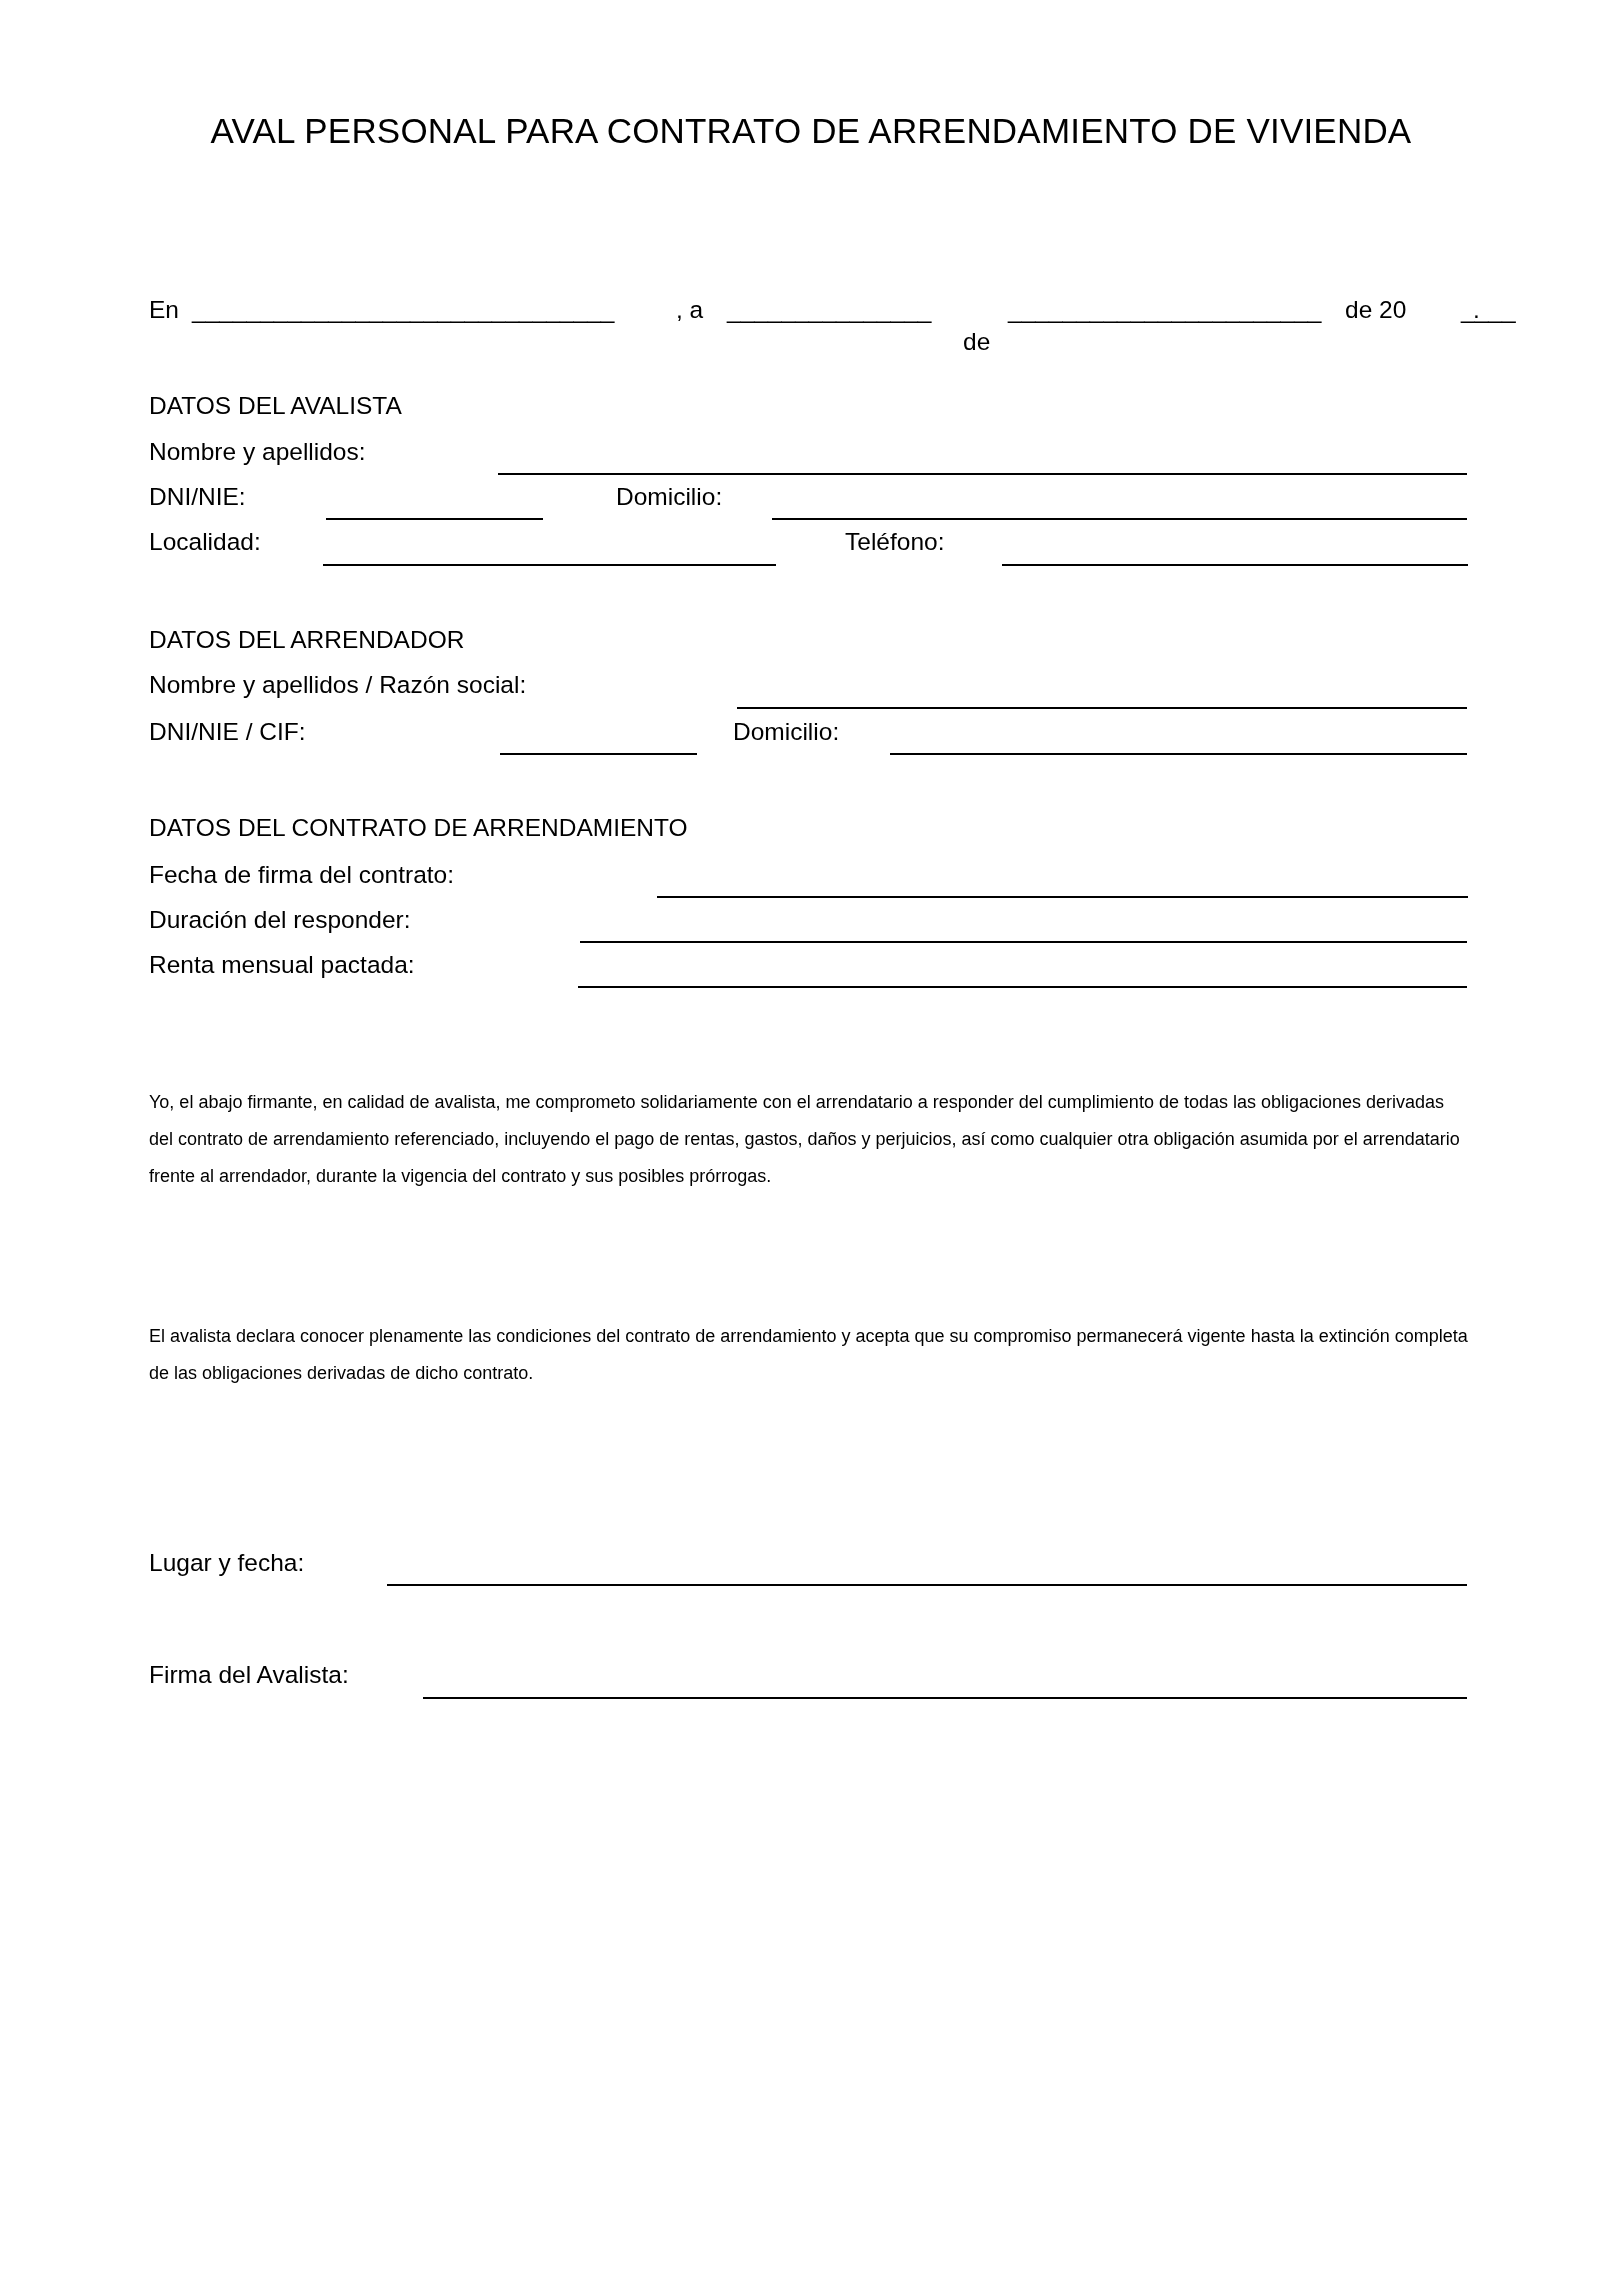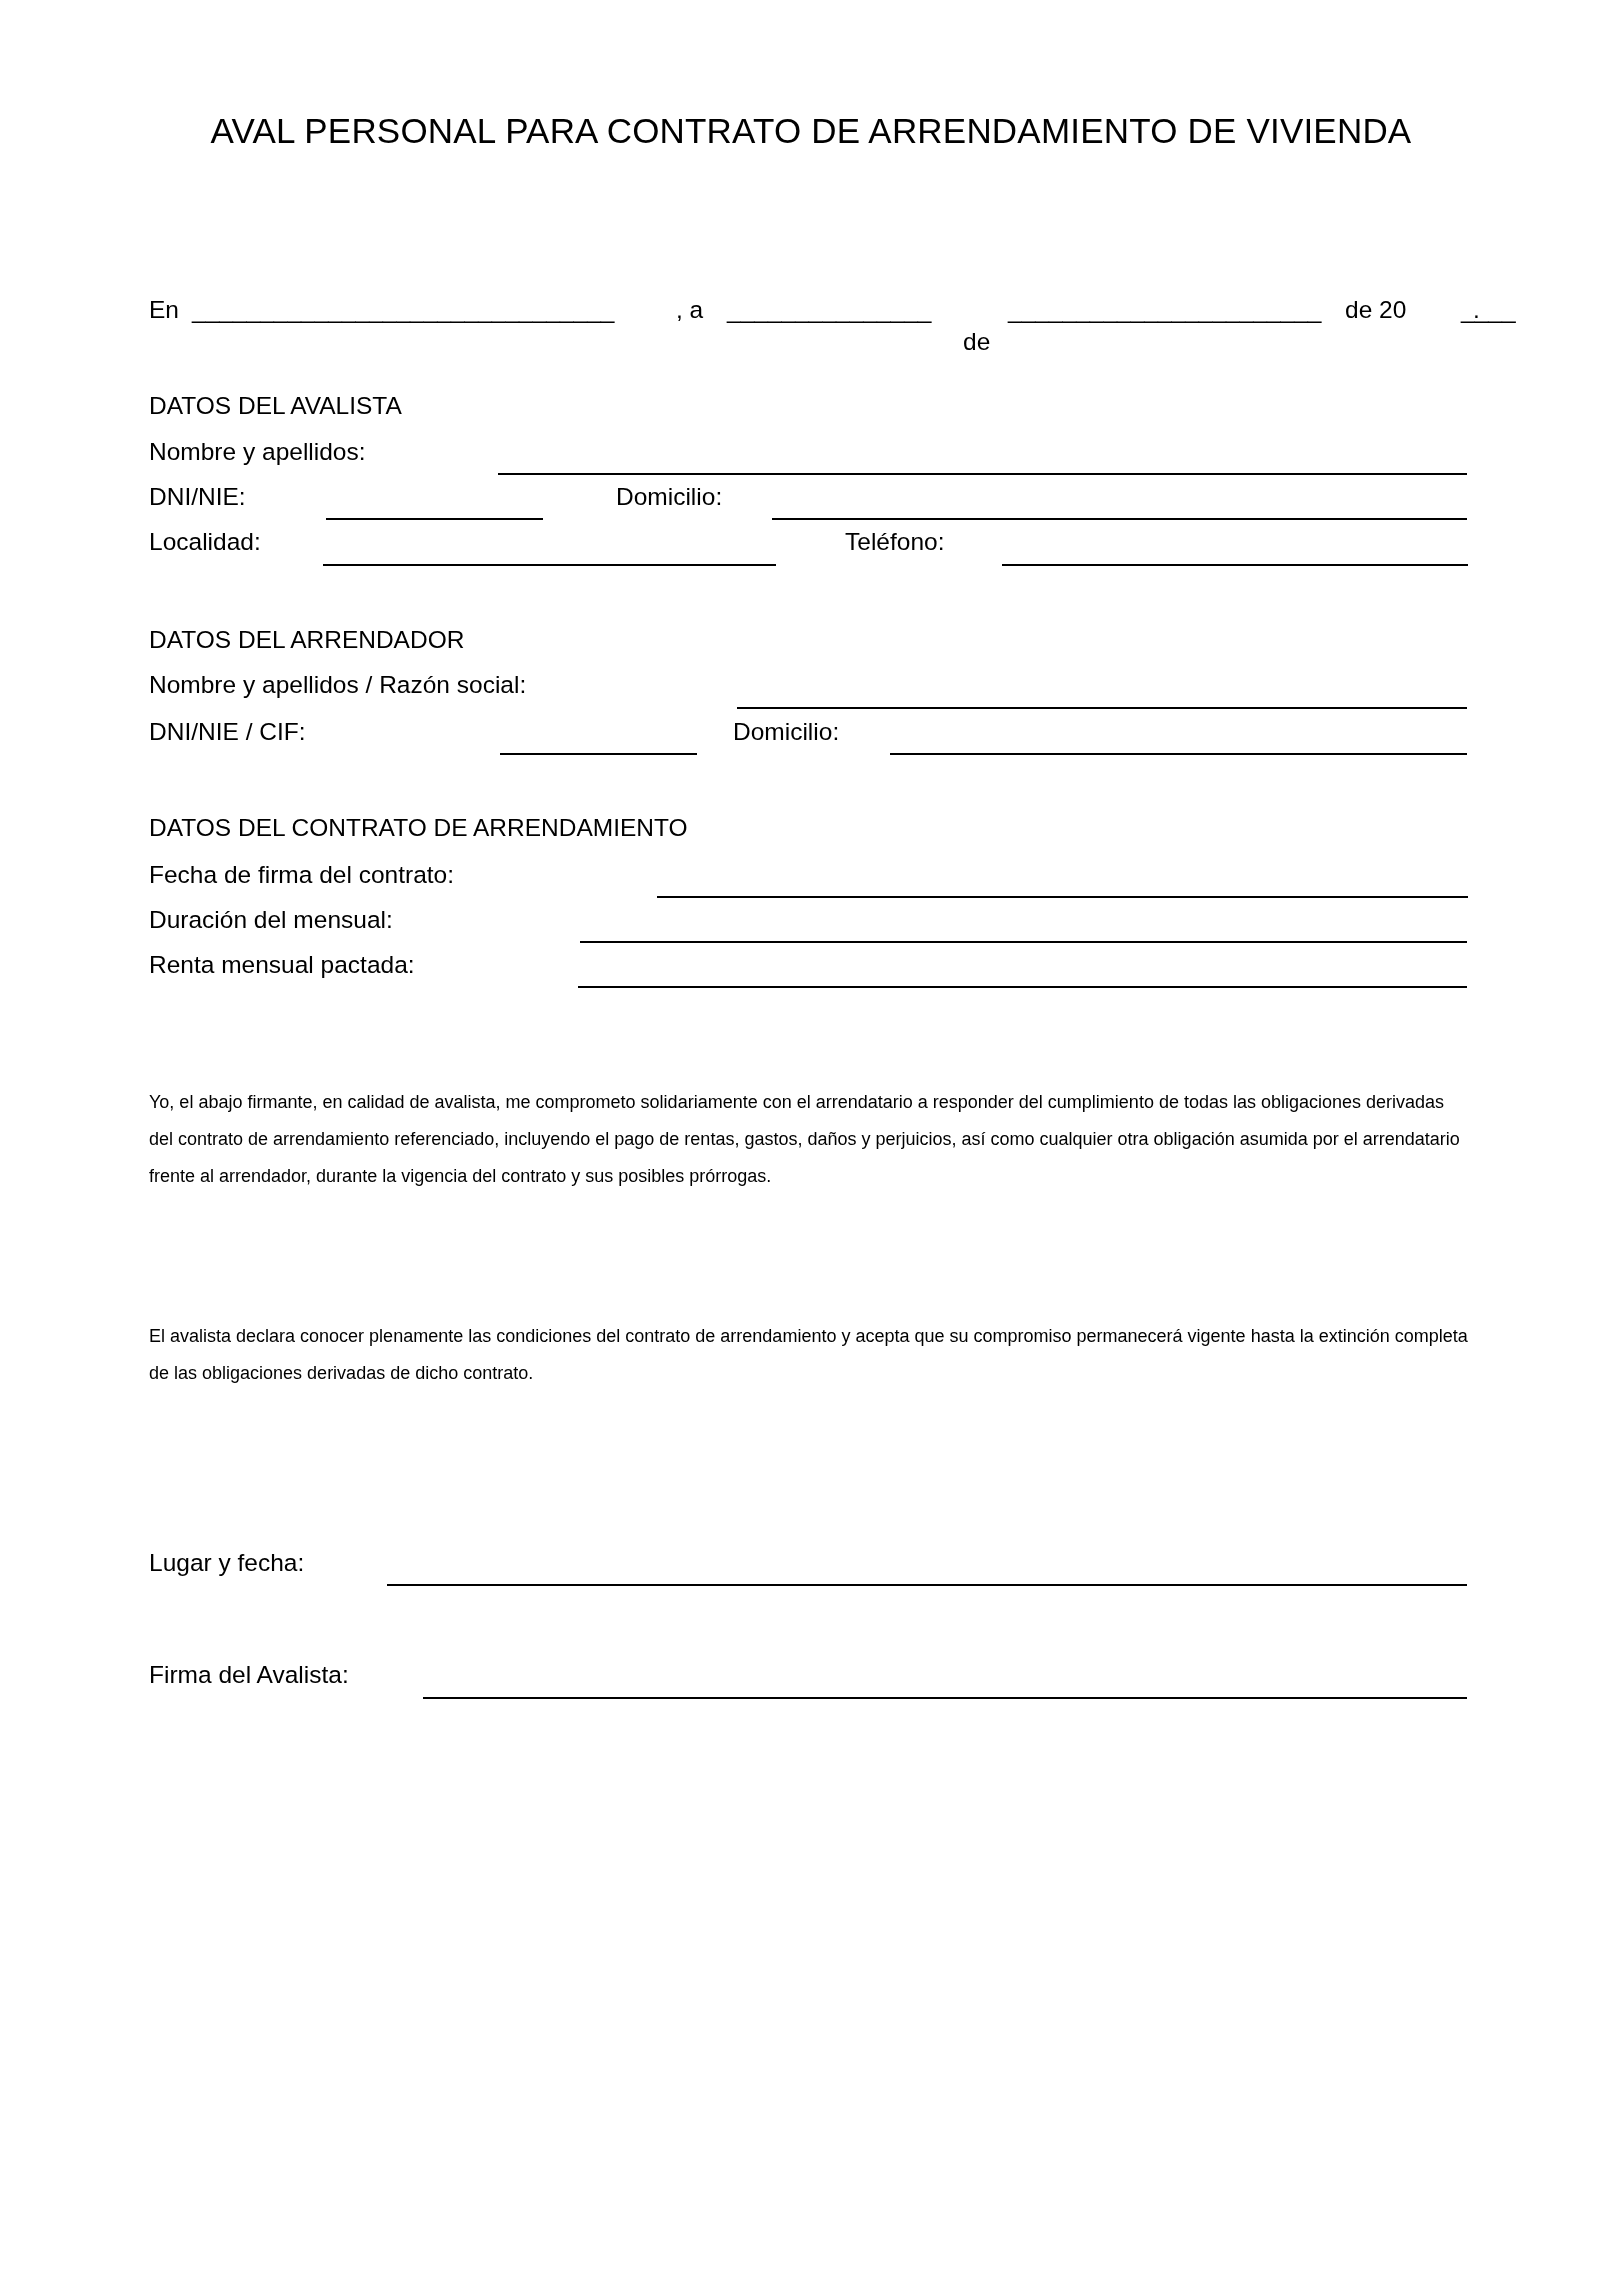--- a/index.html
+++ b/index.html
@@ -115,21 +115,21 @@
   <div class="rule" style="left:500px; top:753px; width:197px;"></div>
 
   <div class="t" style="left:733px; top:716px;">Domicilio:</div>
   <div class="rule" style="left:890px; top:753px; width:577px;"></div>
 
   <div class="section-head" style="left:149px; top:812px;">DATOS DEL CONTRATO DE ARRENDAMIENTO</div>
 
   <div class="t" style="left:149px; top:859px;">Fecha de firma del contrato:</div>
   <div class="rule" style="left:657px; top:896px; width:811px;"></div>
 
-  <div class="t" style="left:149px; top:904px;">Duración del mensual:</div>
+  <div class="t" style="left:149px; top:904px;">Duración del responder:</div>
   <div class="rule" style="left:580px; top:941px; width:887px;"></div>
 
   <div class="t" style="left:149px; top:949px;">Renta mensual pactada:</div>
   <div class="rule" style="left:578px; top:986px; width:889px;"></div>
 
 
   <div class="para" style="top:1084px;">Yo, el abajo firmante, en calidad de avalista, me comprometo solidariamente con el arrendatario a responder del cumplimiento de todas las obligaciones derivadas del contrato de arrendamiento referenciado, incluyendo el pago de rentas, gastos, daños y perjuicios, así como cualquier otra obligación asumida por el arrendatario frente al arrendador, durante la vigencia del contrato y sus posibles prórrogas.</div>
 
   <div class="para" style="top:1318px;">El avalista declara conocer plenamente las condiciones del contrato de arrendamiento y acepta que su compromiso permanecerá vigente hasta la extinción completa de las obligaciones derivadas de dicho contrato.</div>
 

